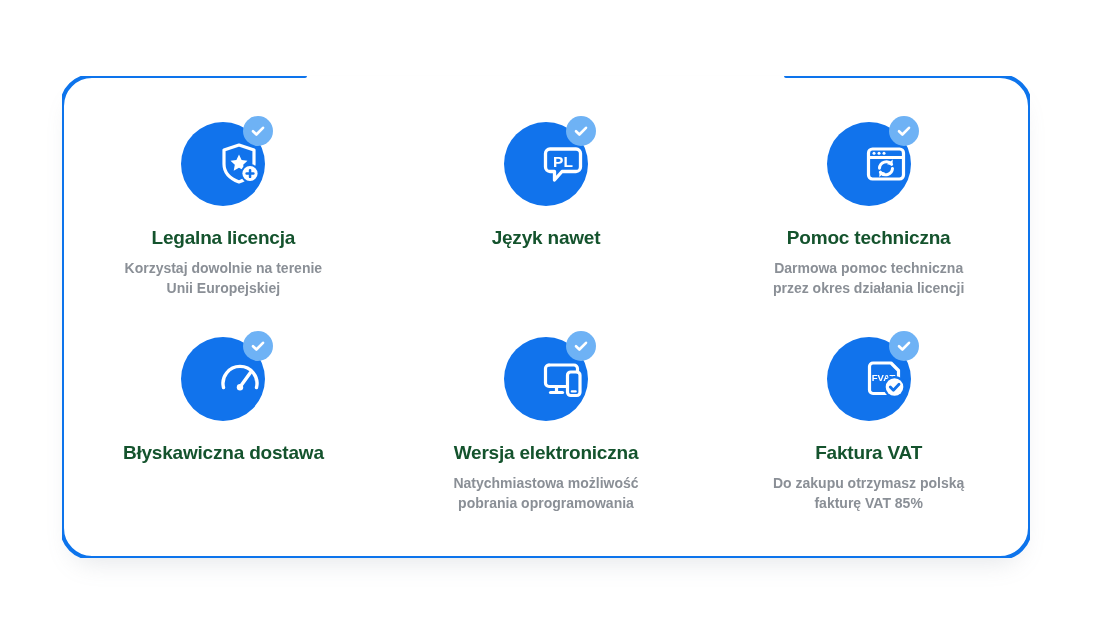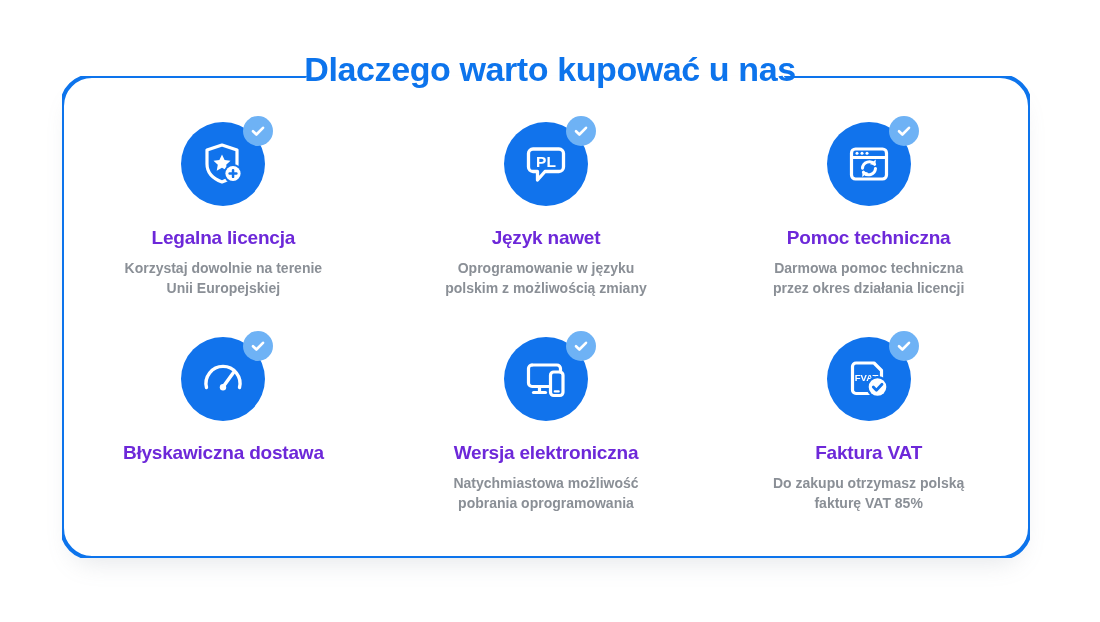--- a/index.html
+++ b/index.html
@@ -80,41 +80,41 @@
   }
 
   .icon-circle {
     position: absolute;
     left: 0; top: 0;
     width: 84px; height: 84px;
     border-radius: 50%;
     background: #1173ec;
     display: flex;
     align-items: center;
-    justify-content: center;
+    justify-content: flex-end;
   }
   .icon-circle svg { display: block; }
 
   .badge {
     position: absolute;
     right: -8px;
     top: -6px;
     width: 30px; height: 30px;
     border-radius: 50%;
     background: #6eb2f5;
     display: flex;
     align-items: center;
     justify-content: center;
   }
   .badge svg { display: block; }
 
   .f-title {
     font-size: 19px;
     font-weight: bold;
-    color: #6d28d9;
+    color: #14532d;
     letter-spacing: -0.2px;
     margin-bottom: 10px;
     white-space: nowrap;
   }
 
   .f-desc {
     font-size: 14px;
     font-weight: bold;
     line-height: 1.42;
     color: #8a8f96;
@@ -133,21 +133,20 @@
 
         <path d="M 0 30 A 30 30 0 0 1 30 0 L 243 0" stroke="#0d74ec" stroke-width="4" fill="none" stroke-linecap="round"></path>
 
         <path d="M 724 0 L 938 0 A 30 30 0 0 1 968 30" stroke="#0d74ec" stroke-width="4" fill="none" stroke-linecap="round"></path>
 
         <path d="M 0 30 L 0 452 A 30 30 0 0 0 30 482 L 938 482 A 30 30 0 0 0 968 452 L 968 30" stroke="#0d74ec" stroke-width="4" fill="none" stroke-linecap="round"></path>
       </svg>
     </div>
   </div>
 
-  <div class="title">Dlaczego warto kupować u nas</div>
 
   <div class="grid">
 
     <div class="feature">
       <div class="icon-wrap">
         <div class="icon-circle">
           <svg width="50" height="50" viewBox="0 0 50 50">
             <path d="M24 6 L39 11 V25 C39 34 32 40 24 43 C16 40 9 34 9 25 V11 Z" fill="none" stroke="#ffffff" stroke-width="3.2" stroke-linejoin="round"></path>
             <path d="M24 15.5 l2.6 5.4 5.9 0.8 -4.3 4.1 1.1 5.9 -5.3-2.9 -5.3 2.9 1.1-5.9 -4.3-4.1 5.9-0.8 Z" fill="#ffffff"></path>
             <circle cx="35" cy="34.5" r="9.5" fill="#1173ec"></circle>
@@ -175,22 +174,20 @@
             <text x="25" y="27.6" fill="#ffffff" font-family="Liberation Sans, sans-serif" font-size="15.5" font-weight="bold" text-anchor="middle">PL</text>
           </svg>
         </div>
         <div class="badge">
           <svg width="18" height="18" viewBox="0 0 18 18">
             <path d="M4 9.2 L7.4 12.5 L14 5.8" fill="none" stroke="#ffffff" stroke-width="2.6" stroke-linecap="round" stroke-linejoin="round"></path>
           </svg>
         </div>
       </div>
       <div class="f-title">Język nawet</div>
-      <div class="f-desc">Oprogramowanie w języku
-polskim z możliwością zmiany</div>
     </div>
 
     <div class="feature">
       <div class="icon-wrap">
         <div class="icon-circle">
           <svg width="50" height="50" viewBox="0 0 50 50">
             <rect x="7.5" y="10" width="35" height="30" rx="4" fill="none" stroke="#ffffff" stroke-width="3.2"></rect>
             <path d="M7.5 18.5 H42.5" stroke="#ffffff" stroke-width="3.2"></path>
             <circle cx="13" cy="14.3" r="1.5" fill="#ffffff"></circle>
             <circle cx="18" cy="14.3" r="1.5" fill="#ffffff"></circle>

